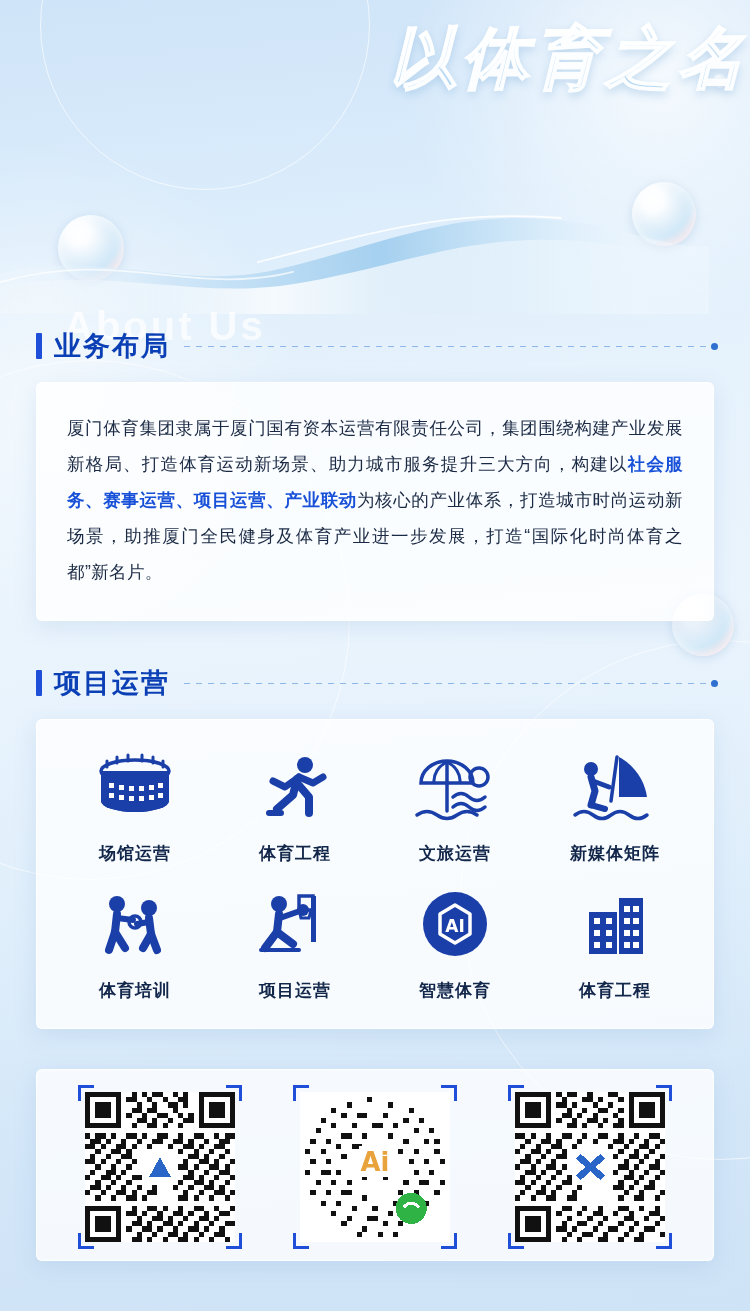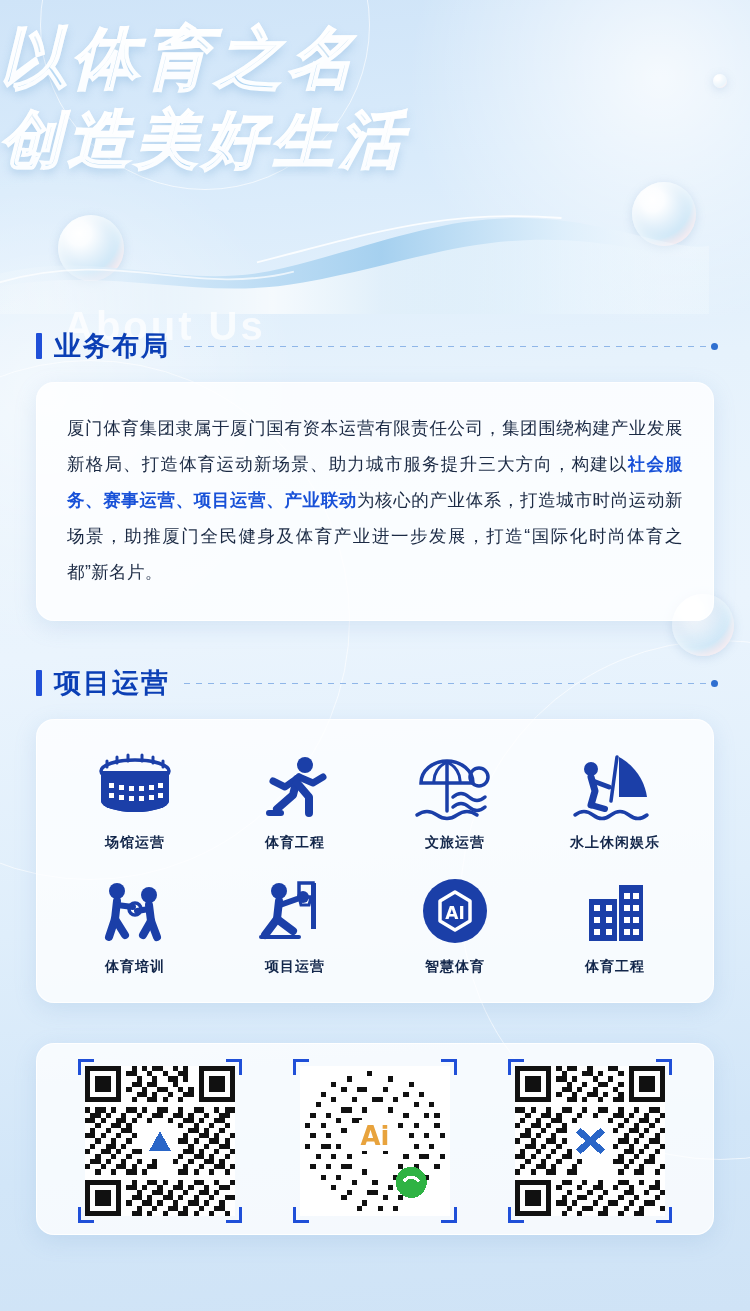--- a/index.html
+++ b/index.html
@@ -31,21 +31,21 @@
   }
 
   
   .hero {
     position: relative;
     height: 320px;
     overflow: hidden;
   }
   .hero-title {
     position: relative;
-    text-align: left;
+    text-align: right;
     padding-top: 18px;
     z-index: 4;
   }
   .hero-line {
     font-family: "DejaVu Sans", sans-serif;
     font-weight: bold;
     font-size: 66px;
     letter-spacing: 6px;
     line-height: 1.25;
     font-style: italic;
@@ -118,21 +118,21 @@
     right: -4px;
     top: -3px;
     width: 7px; height: 7px;
     border-radius: 50%;
     background: #2f6fd0;
   }
 
   .card {
     background: rgba(255,255,255,0.78);
     border: 1px solid rgba(255,255,255,0.9);
-    border-radius: 18px;
+    border-radius: 6px;
     box-shadow: 0 6px 22px rgba(110,155,205,0.18);
   }
 
   
   .intro { padding: 28px 30px 30px 30px; }
   .intro p {
     font-size: 17.5px;
     line-height: 2.05;
     color: #1b2a44;
     text-align: justify;
@@ -148,22 +148,22 @@
     row-gap: 18px;
   }
   .cell { text-align: center; }
   .icon-wrap {
     height: 88px;
     display: flex;
     align-items: center;
     justify-content: center;
   }
   .cell-label {
-    margin-top: 0;
-    font-size: 14px;
+    margin-top: 8px;
+    font-size: 17px;
     font-weight: bold;
     color: #12264a;
     letter-spacing: 1px;
     font-family: Liberation Sans, sans-serif;
   }
 
   
   .media { padding: 22px 16px 18px 16px; }
   .qr-row {
     display: flex;
@@ -198,21 +198,20 @@
 <div class="deco ring" style="right:-230px; top:640px; width:520px; height:520px;"></div>
 <div class="deco ring" style="left:40px; top:-140px; width:330px; height:330px;"></div>
 <div class="deco bubble" style="left:58px; top:215px; width:66px; height:66px;"></div>
 <div class="deco bubble" style="left:632px; top:182px; width:64px; height:64px;"></div>
 <div class="deco bubble" style="left:672px; top:594px; width:62px; height:62px;"></div>
 <div class="deco bubble" style="left:713px; top:74px; width:14px; height:14px;"></div>
 
 <div class="hero">
   <div class="hero-title">
     <div class="hero-line">以体育之名</div>
-    <div class="hero-line second">创造美好生活</div>
   </div>
 
   <svg class="wave" viewBox="0 0 790 130" preserveAspectRatio="none">
     <defs>
       <linearGradient id="wg1" x1="0" y1="0" x2="1" y2="0">
         <stop offset="0%" stop-color="#ffffff" stop-opacity="0.1"></stop>
         <stop offset="25%" stop-color="#cfe6f8" stop-opacity="0.85"></stop>
         <stop offset="55%" stop-color="#9fcdee" stop-opacity="0.9"></stop>
         <stop offset="80%" stop-color="#dceefb" stop-opacity="0.8"></stop>
         <stop offset="100%" stop-color="#ffffff" stop-opacity="0.2"></stop>
@@ -323,21 +322,21 @@
           <svg width="96" height="74" viewBox="0 0 96 74">
             <path d="M52,4 C70,14 78,30 80,44 L52,44 Z" fill="#1b3fa8"></path>
             <line x1="50" y1="4" x2="44" y2="48" stroke="#1b3fa8" stroke-width="3.5" stroke-linecap="round"></line>
             <circle cx="24" cy="16" r="7" fill="#1b3fa8"></circle>
             <path d="M24,24 L28,38 L24,52" stroke="#1b3fa8" stroke-width="7" fill="none" stroke-linecap="round" stroke-linejoin="round"></path>
             <path d="M26,28 L42,34" stroke="#1b3fa8" stroke-width="5" stroke-linecap="round"></path>
             <path d="M24,52 L38,56" stroke="#1b3fa8" stroke-width="6" stroke-linecap="round"></path>
             <path d="M8,62 q9,-7 18,0 t18,0 t18,0 t18,0" fill="none" stroke="#1b3fa8" stroke-width="3.5" stroke-linecap="round"></path>
           </svg>
         </div>
-        <div class="cell-label">水上休闲娱乐</div>
+        <div class="cell-label">新媒体矩阵</div>
       </div>
 
       <div class="cell">
         <div class="icon-wrap">
           <svg width="96" height="74" viewBox="0 0 96 74">
             <circle cx="30" cy="14" r="8" fill="#1b3fa8"></circle>
             <path d="M30,24 L28,42 L22,60" stroke="#1b3fa8" stroke-width="8" fill="none" stroke-linecap="round" stroke-linejoin="round"></path>
             <path d="M28,42 L38,58" stroke="#1b3fa8" stroke-width="8" fill="none" stroke-linecap="round"></path>
             <path d="M30,28 L46,30" stroke="#1b3fa8" stroke-width="6" stroke-linecap="round"></path>
             <circle cx="62" cy="18" r="8" fill="#1b3fa8"></circle>

